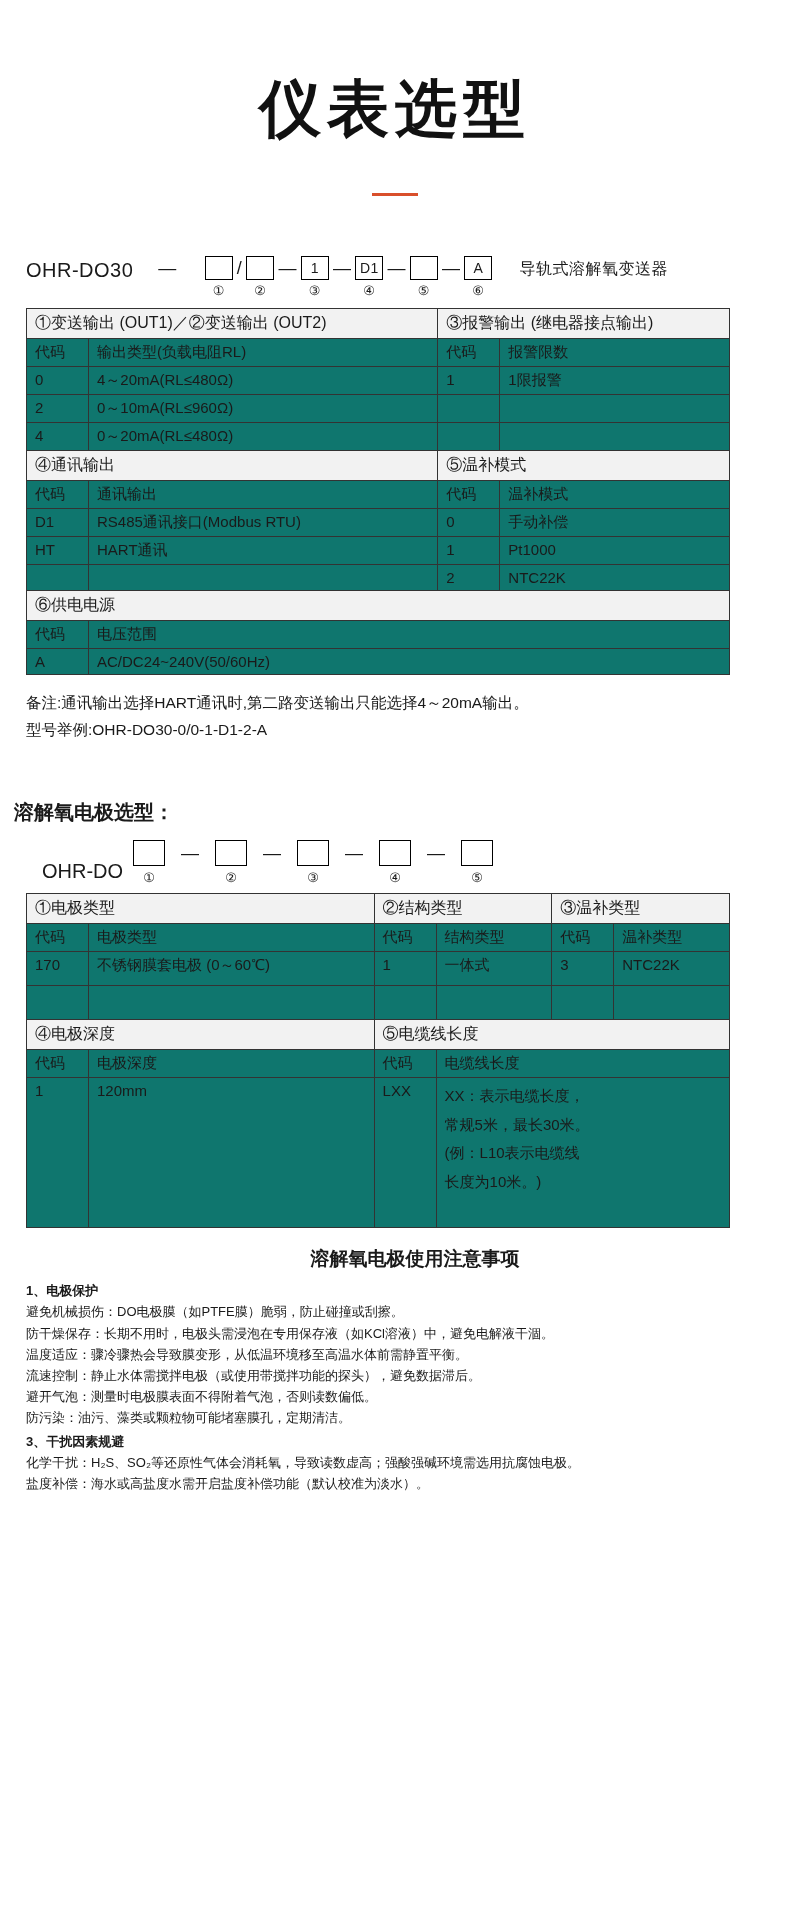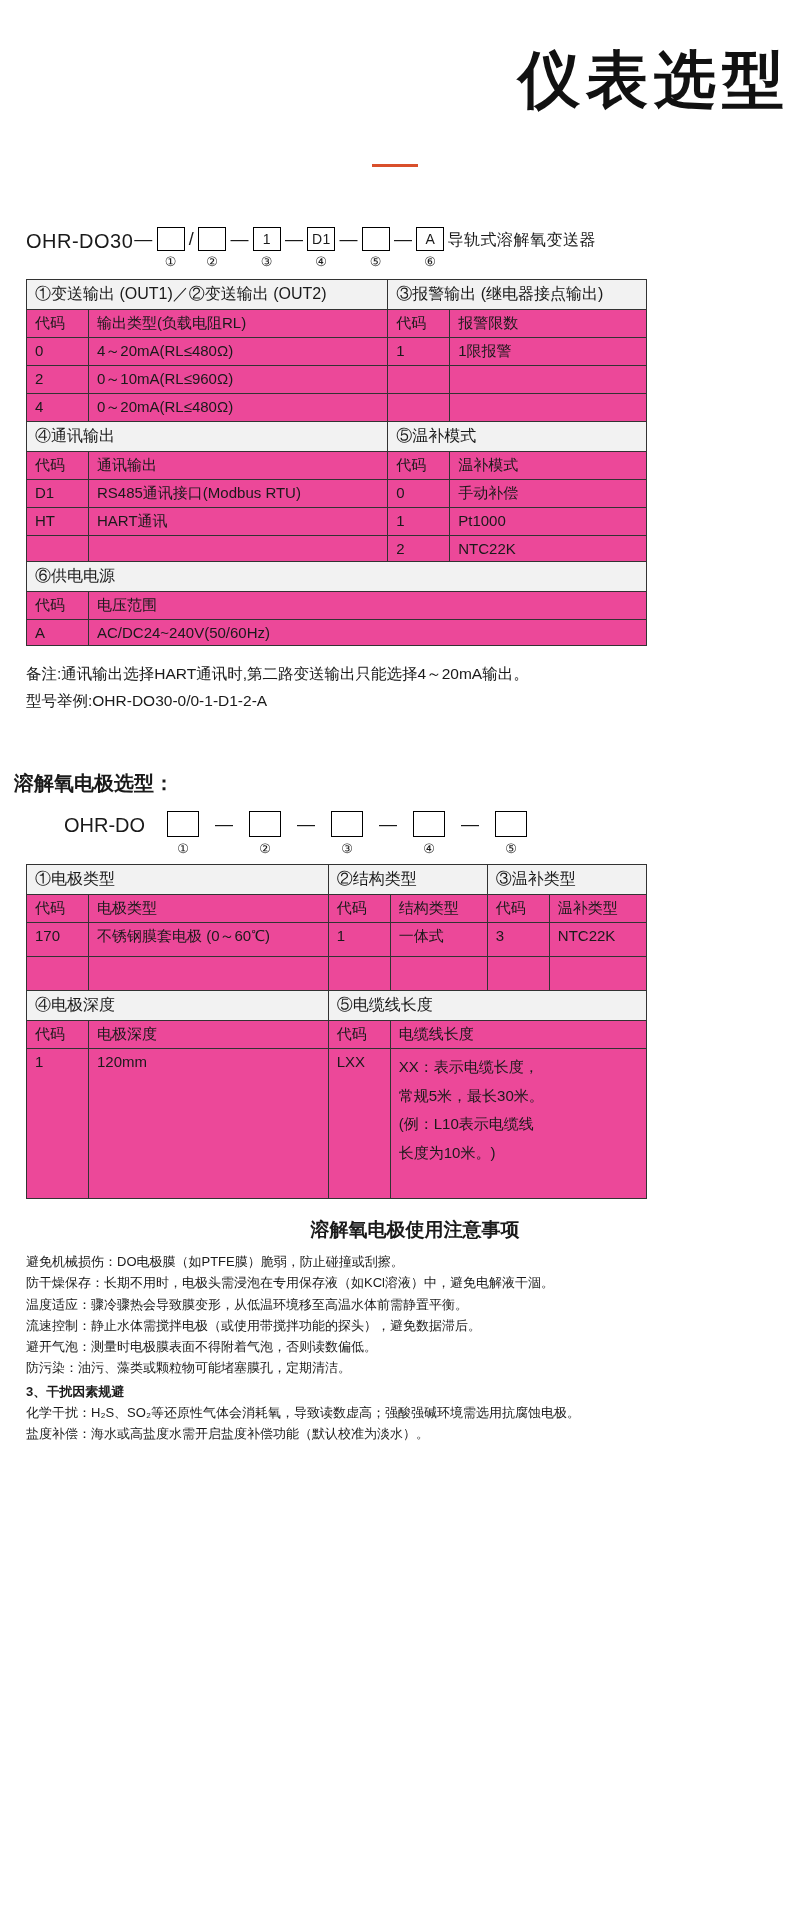--- a/index.html
+++ b/index.html
@@ -7,63 +7,64 @@
   body {
     width: 790px;
     min-height: 1931px;
     background: #ffffff;
     font-family: "Liberation Sans", sans-serif;
     color: #1a1a1a;
   }
   .page { position: relative; width: 790px; padding: 0 0 20px 0; }
 
   
-  .title-wrap { text-align: right; padding-top: 46px; font-family: Liberation Serif, serif; }
+  .title-wrap { text-align: center; padding-top: 75px; font-family: Liberation Serif, serif; }
   .main-title {
     font-size: 62px;
     font-weight: bold;
     letter-spacing: 6px;
     color: #111;
     line-height: 1.1;
   }
   .title-rule {
     width: 46px; height: 3px; background: #d94f2b;
     margin: 50px auto 0 auto;
   }
 
   
   .model-line {
     margin: 60px 0 0 0;
     padding-left: 26px;
     display: flex;
     align-items: flex-start;
     font-size: 20px;
     letter-spacing: 0.5px;
+    gap: 24px;
   }
   .model-prefix { font-size: 20px; line-height: 28px; white-space: nowrap; }
   .code-groups { display: flex; align-items: flex-start; }
   .code-cell { display: flex; flex-direction: column; align-items: center; width: 34px; }
   .code-box {
     width: 28px; height: 24px;
     border: 1px solid #000;
     display: flex; align-items: center; justify-content: center;
     font-size: 14px; line-height: 1;
     background: #fff;
   }
   .code-num { font-size: 13px; margin-top: 3px; }
   .sep { line-height: 24px; font-size: 18px; padding: 0 1px; }
   .model-suffix { font-size: 16px; line-height: 26px; white-space: nowrap; }
 
   
   .tbl {
     border-collapse: collapse;
-    width: 621px;
+    width: 704px;
     margin: 10px 0 0 26px;
     font-size: 15px;
-    background: #ec4899;
+    background: #0f766e;
   }
   .tbl td, .tbl th {
     border: 1px solid #333;
     padding: 4px 8px;
     vertical-align: top;
     text-align: left;
     font-weight: normal;
   }
   .hdr {
     background: #f2f2f2;
@@ -79,25 +80,24 @@
   }
 
   
   .sec-title {
     margin: 56px 0 0 14px;
     font-size: 20px;
     font-weight: bold;
   }
   .model-line2 {
     margin: 14px 0 0 0;
-    padding-left: 64px;
+    padding-left: 42px;
     display: flex;
-    align-items: flex-start;
+    align-items: flex-end;
     font-size: 20px;
-    gap: 12px;
   }
   .code-cell2 { display: flex; flex-direction: column; align-items: center; width: 52px; }
   .code-box2 {
     width: 32px; height: 26px;
     border: 1px solid #000;
     background: #fff;
   }
   .code-num2 { font-size: 13px; margin-top: 4px; }
   .sep2 { line-height: 26px; font-size: 18px; padding: 0 6px; }
 
@@ -323,20 +323,21 @@
       <td colspan="3" style="vertical-align:top; white-space:pre-line; line-height:1.9;">XX：表示电缆长度，
 常规5米，最长30米。
 (例：L10表示电缆线
 长度为10米。)</td>
     </tr>
   </tbody>
     </table>
 
   <div class="bottom-title">溶解氧电极使用注意事项</div>
   <div class="bnotes">
+    <div class="grp">1、电极保护</div>
     <div class="ln">避免机械损伤：DO电极膜（如PTFE膜）脆弱，防止碰撞或刮擦。</div>
     <div class="ln">防干燥保存：长期不用时，电极头需浸泡在专用保存液（如KCl溶液）中，避免电解液干涸。</div>
     <div class="ln">温度适应：骤冷骤热会导致膜变形，从低温环境移至高温水体前需静置平衡。</div>
     <div class="ln">流速控制：静止水体需搅拌电极（或使用带搅拌功能的探头），避免数据滞后。</div>
     <div class="ln">避开气泡：测量时电极膜表面不得附着气泡，否则读数偏低。</div>
     <div class="ln">防污染：油污、藻类或颗粒物可能堵塞膜孔，定期清洁。</div>
     <div class="grp">3、干扰因素规避</div>
     <div class="ln">化学干扰：H₂S、SO₂等还原性气体会消耗氧，导致读数虚高；强酸强碱环境需选用抗腐蚀电极。</div>
     <div class="ln">盐度补偿：海水或高盐度水需开启盐度补偿功能（默认校准为淡水）。</div>
   </div>

